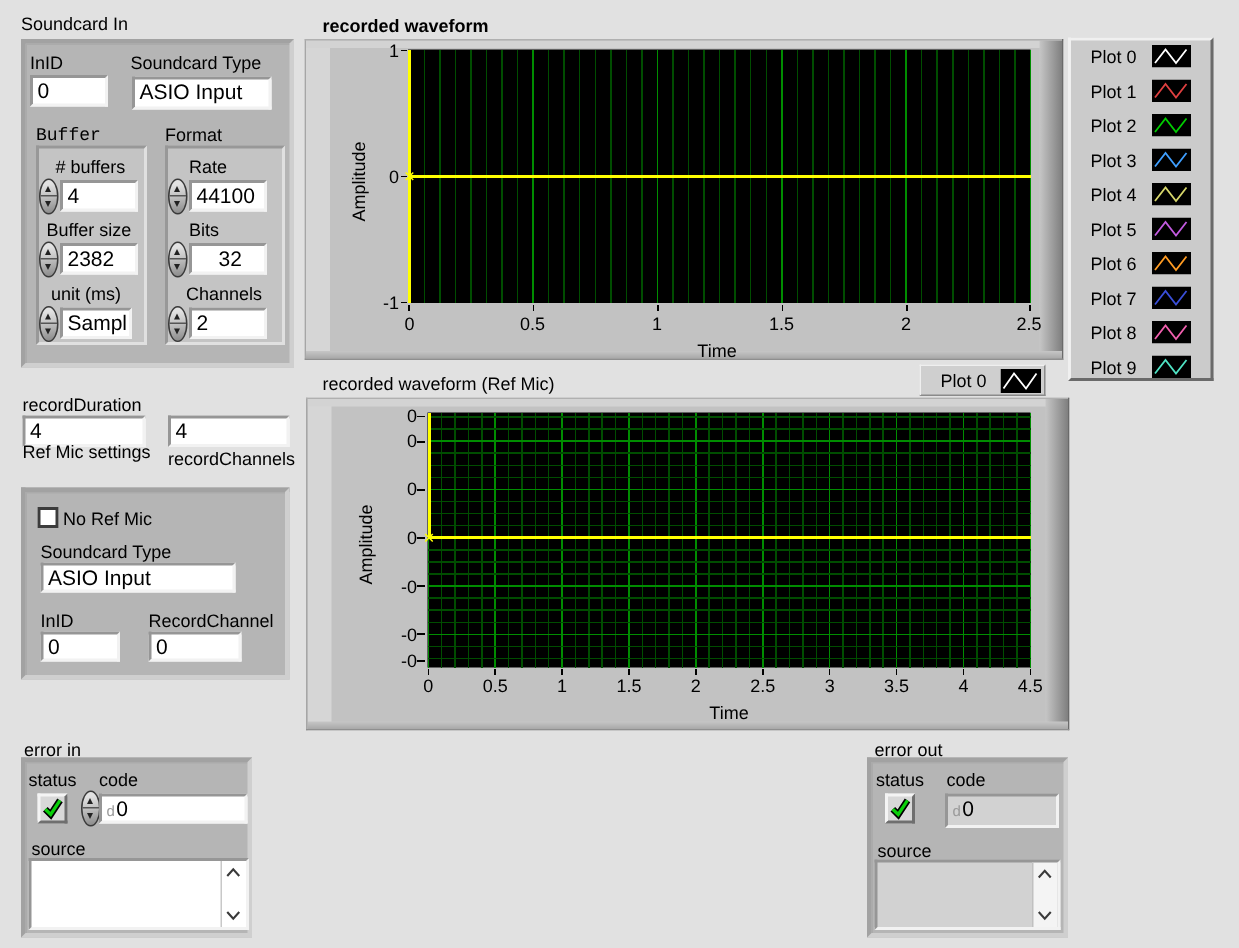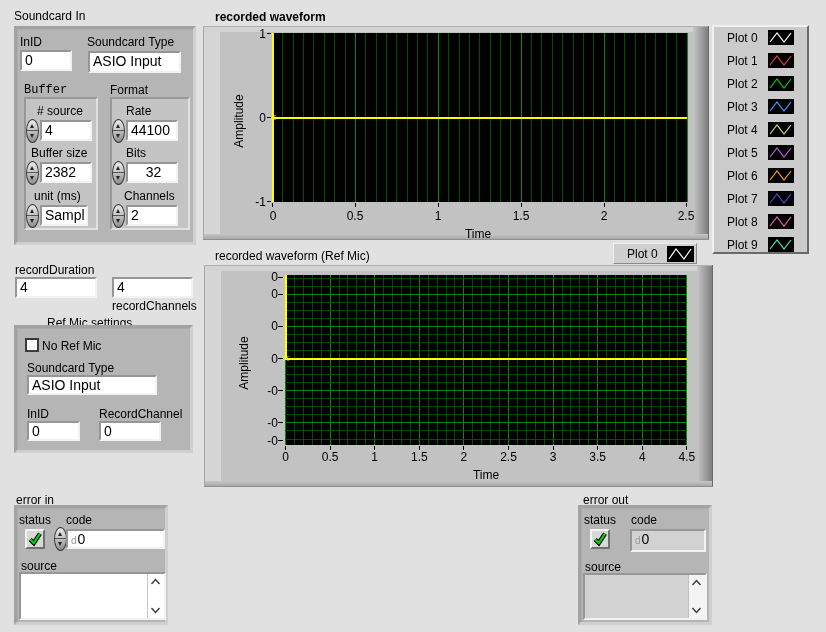--- a/index.html
+++ b/index.html
@@ -24,21 +24,21 @@
 
 <div class="lbl" style="left:14px; top:9px;">Soundcard In</div>
 <div class="raised" style="left:14px; top:26px; width:182px; height:219px;"></div>
 <div class="lbl" style="left:20px; top:35px;">InID</div>
 <div class="field" style="left:20px; top:50px; width:52px; height:21px;">0</div>
 <div class="lbl" style="left:87px; top:35px;">Soundcard Type</div>
 <div class="field" style="left:88px; top:51px; width:93px; height:22px;">ASIO Input</div>
 
 <div class="lbl" style="left:24px; top:83px;font-family:Liberation Mono, monospace;">Buffer</div>
 <div class="cluster2" style="left:24px; top:97px; width:74px; height:133px;"></div>
-<div class="lbl" style="left:37px; top:104px;"># source</div>
+<div class="lbl" style="left:37px; top:104px;"># buffers</div>
 <div class="spin" style="left:26px; top:119px;">
     <div class="oval"></div>
     <div class="mid"></div>
     <div class="up"></div>
     <div class="dn"></div>
   </div>
 <div class="field" style="left:40px; top:120px; width:52px; height:21px;">4</div>
 <div class="lbl" style="left:31px; top:146px;">Buffer size</div>
 <div class="spin" style="left:26px; top:161px;">
     <div class="oval"></div>
@@ -81,21 +81,21 @@
     <div class="up"></div>
     <div class="dn"></div>
   </div>
 <div class="field" style="left:126px; top:205px; width:52px; height:21px;">2</div>
 
 <div class="lbl" style="left:15px; top:263px;">recordDuration</div>
 <div class="field" style="left:15px; top:277px; width:82px; height:21px;">4</div>
 <div class="lbl" style="left:112px; top:263px;margin-top:36px;">recordChannels</div>
 <div class="field" style="left:112px; top:277px; width:81px; height:21px;">4</div>
 
-<div class="lbl" style="left:15px; top:316px;margin-left:32px;">Ref Mic settings</div>
+<div class="lbl" style="left:15px; top:294px;">Ref Mic settings</div>
 <div class="raised" style="left:14px; top:325px; width:179px; height:128px;"></div>
 <div class="cb" style="left:25px; top:338px;"></div>
 <div class="lbl" style="left:42px; top:339px;">No Ref Mic</div>
 <div class="lbl" style="left:27px; top:361px;">Soundcard Type</div>
 <div class="field" style="left:27px; top:375px; width:130px; height:20px;">ASIO Input</div>
 <div class="lbl" style="left:27px; top:407px;">InID</div>
 <div class="field" style="left:27px; top:421px; width:53px; height:20px;">0</div>
 <div class="lbl" style="left:99px; top:407px;">RecordChannel</div>
 <div class="field" style="left:99px; top:421px; width:62px; height:20px;">0</div>
 

